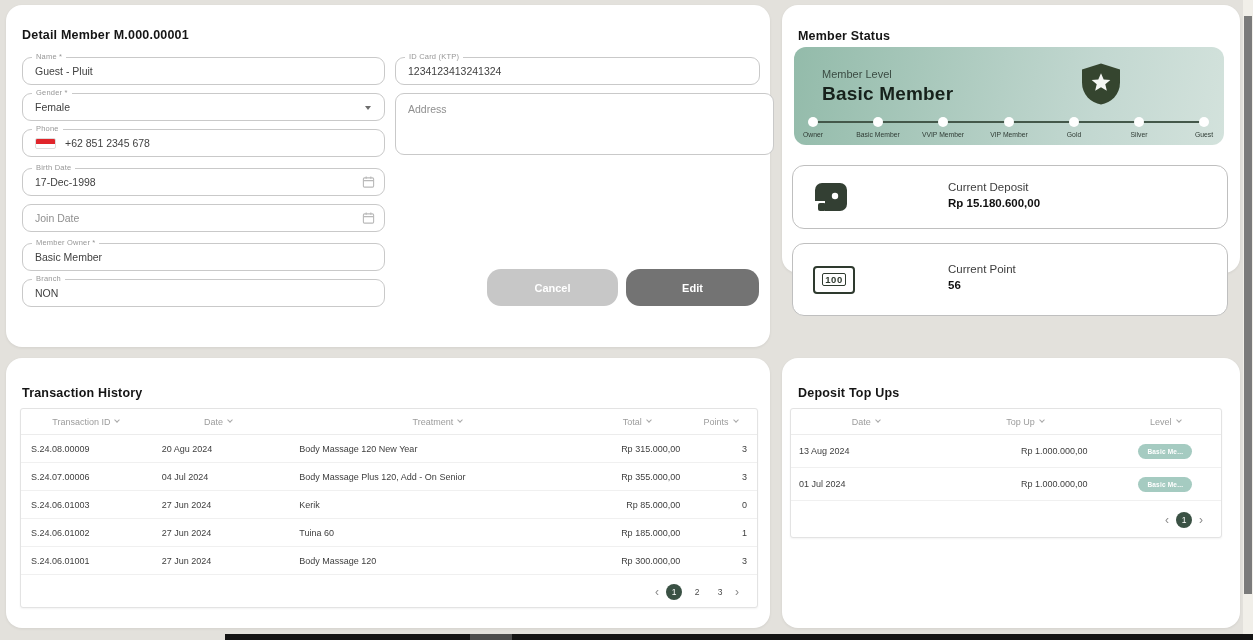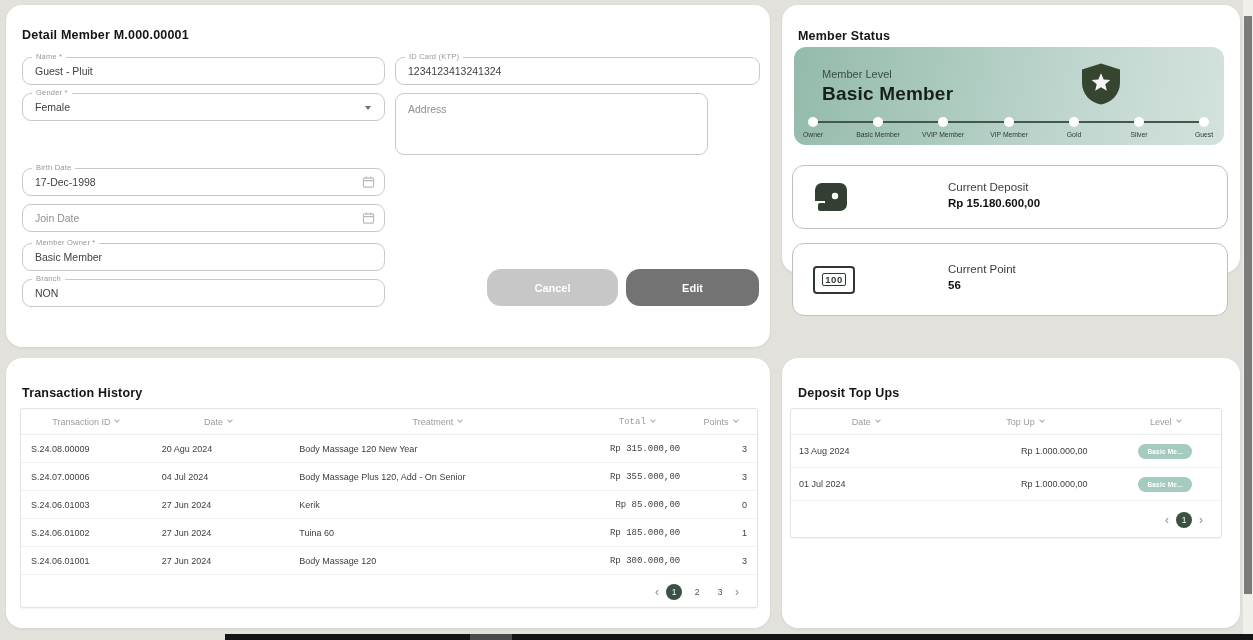--- a/index.html
+++ b/index.html
@@ -50,21 +50,21 @@
   
   .tbl { position: absolute; top: 50px; background: #fff; border: 1px solid #e3e3e3; border-radius: 3px; box-shadow: 0 1px 2px rgba(0,0,0,.05); }
   #tbl-history { left: 14px; width: 738px; height: 200px; }
   #tbl-topups  { left: 8px;  width: 432px; height: 130px; }
   .thead { display: flex; height: 26px; align-items: center; border-bottom: 1px solid #ececec; }
   .th { font-size: 9px; color: #9c9c9c; display: flex; align-items: center; justify-content: center; cursor: pointer; }
   .chev { width: 4px; height: 4px; border-right: 1px solid #a8a8a8; border-bottom: 1px solid #a8a8a8; transform: rotate(45deg); display: inline-block; margin-left: 5px; margin-top: -3px; }
   .tr { display: flex; height: 28px; align-items: center; border-bottom: 1px solid #f0f0f0; font-size: 9px; color: #3e3e3e; }
   #tbl-topups .tr { height: 33px; }
   .td { display: flex; align-items: center; white-space: nowrap; overflow: hidden; }
-  .tc1 { width: 130px; } .tc2 { width: 135px; } .tc3 { width: 305px; } .tc4 { width: 95px; font-family: Liberation Mono, monospace; } .tc5 { width: 73px; }
+  .tc1 { width: 130px; } .tc2 { width: 135px; } .tc3 { width: 305px; } .tc4 { width: 95px; } .tc5 { width: 73px; }
   .td.tc1 { padding-left: 10px; } .td.tc2 { padding-left: 11px; } .td.tc3 { padding-left: 14px; }
   .td.tc4 { justify-content: flex-end; padding-right: 4px; } .td.tc5 { justify-content: flex-end; padding-right: 10px; }
   .dc1 { width: 150px; } .dc2 { width: 170px; } .dc3 { width: 112px; }
   .td.dc1 { padding-left: 8px; } .td.dc2 { justify-content: flex-end; padding-right: 22px; } .td.dc3 { justify-content: center; }
   .badge { background: #a5cbc1; color: #fff; font-size: 6.5px; font-weight: bold; padding: 4px 9px; border-radius: 10px; letter-spacing: .2px; }
   .pag { display: flex; align-items: center; justify-content: flex-end; gap: 7px; height: 33px; padding-right: 18px; }
   #tbl-topups .pag { height: 37px; }
   .parrow { font-size: 12px; color: #8a8a8a; cursor: pointer; line-height: 1; }
   .pnum { width: 16px; height: 16px; border-radius: 50%; display: flex; align-items: center; justify-content: center; font-size: 8.5px; color: #4a4a4a; cursor: pointer; }
   .pnum.active { background: #3a5144; color: #fff; }
@@ -87,20 +87,27 @@
       <span class="flabel">Name *</span>
       <span class="fvalue">Guest - Pluit</span>
     </div>
 
     <div class="field" style="left:16px;top:88px;width:363px;height:28px">
       <span class="flabel">Gender *</span>
       <span class="fvalue">Female</span>
       <span class="dd-arrow"></span>
     </div>
 
+    <div class="field" style="left:16px;top:124px;width:363px;height:28px">
+      <span class="flabel">Phone</span>
+      <span class="fvalue">
+        <span class="flag"></span>
+        <span>+62 851 2345 678</span>
+      </span>
+    </div>
 
     <div class="field" style="left:16px;top:163px;width:363px;height:28px">
       <span class="flabel">Birth Date</span>
       <span class="fvalue">17-Dec-1998</span>
       <svg class="cal-icon" viewBox="0 0 14 14">
         <rect x="1.5" y="2.5" width="11" height="10" rx="1.2" fill="none" stroke="#b9b9b9" stroke-width="1.2"></rect>
         <line x1="1.5" y1="5.5" x2="12.5" y2="5.5" stroke="#b9b9b9" stroke-width="1.2"></line>
         <line x1="4.5" y1="1" x2="4.5" y2="3.5" stroke="#b9b9b9" stroke-width="1.2"></line>
         <line x1="9.5" y1="1" x2="9.5" y2="3.5" stroke="#b9b9b9" stroke-width="1.2"></line>
       </svg>
@@ -124,21 +131,21 @@
     <div class="field" style="left:16px;top:274px;width:363px;height:28px">
       <span class="flabel">Branch</span>
       <span class="fvalue">NON</span>
     </div>
 
     <div class="field" style="left:389px;top:52px;width:365px;height:28px">
       <span class="flabel">ID Card (KTP)</span>
       <span class="fvalue">1234123413241324</span>
     </div>
 
-    <div class="field ph area" style="left:389px;top:88px;width:313px;height:62px">
+    <div class="field ph area" style="left:389px;top:88px;width:379px;height:62px">
       <span class="fvalue">Address</span>
     </div>
 
 
     <div class="btn btn-cancel">Cancel</div>
     <div class="btn btn-edit">Edit</div>
   </div>
 
   <div class="panel" id="panel-status">
     <div class="panel-title" style="left:16px;top:24px">Member Status</div>

